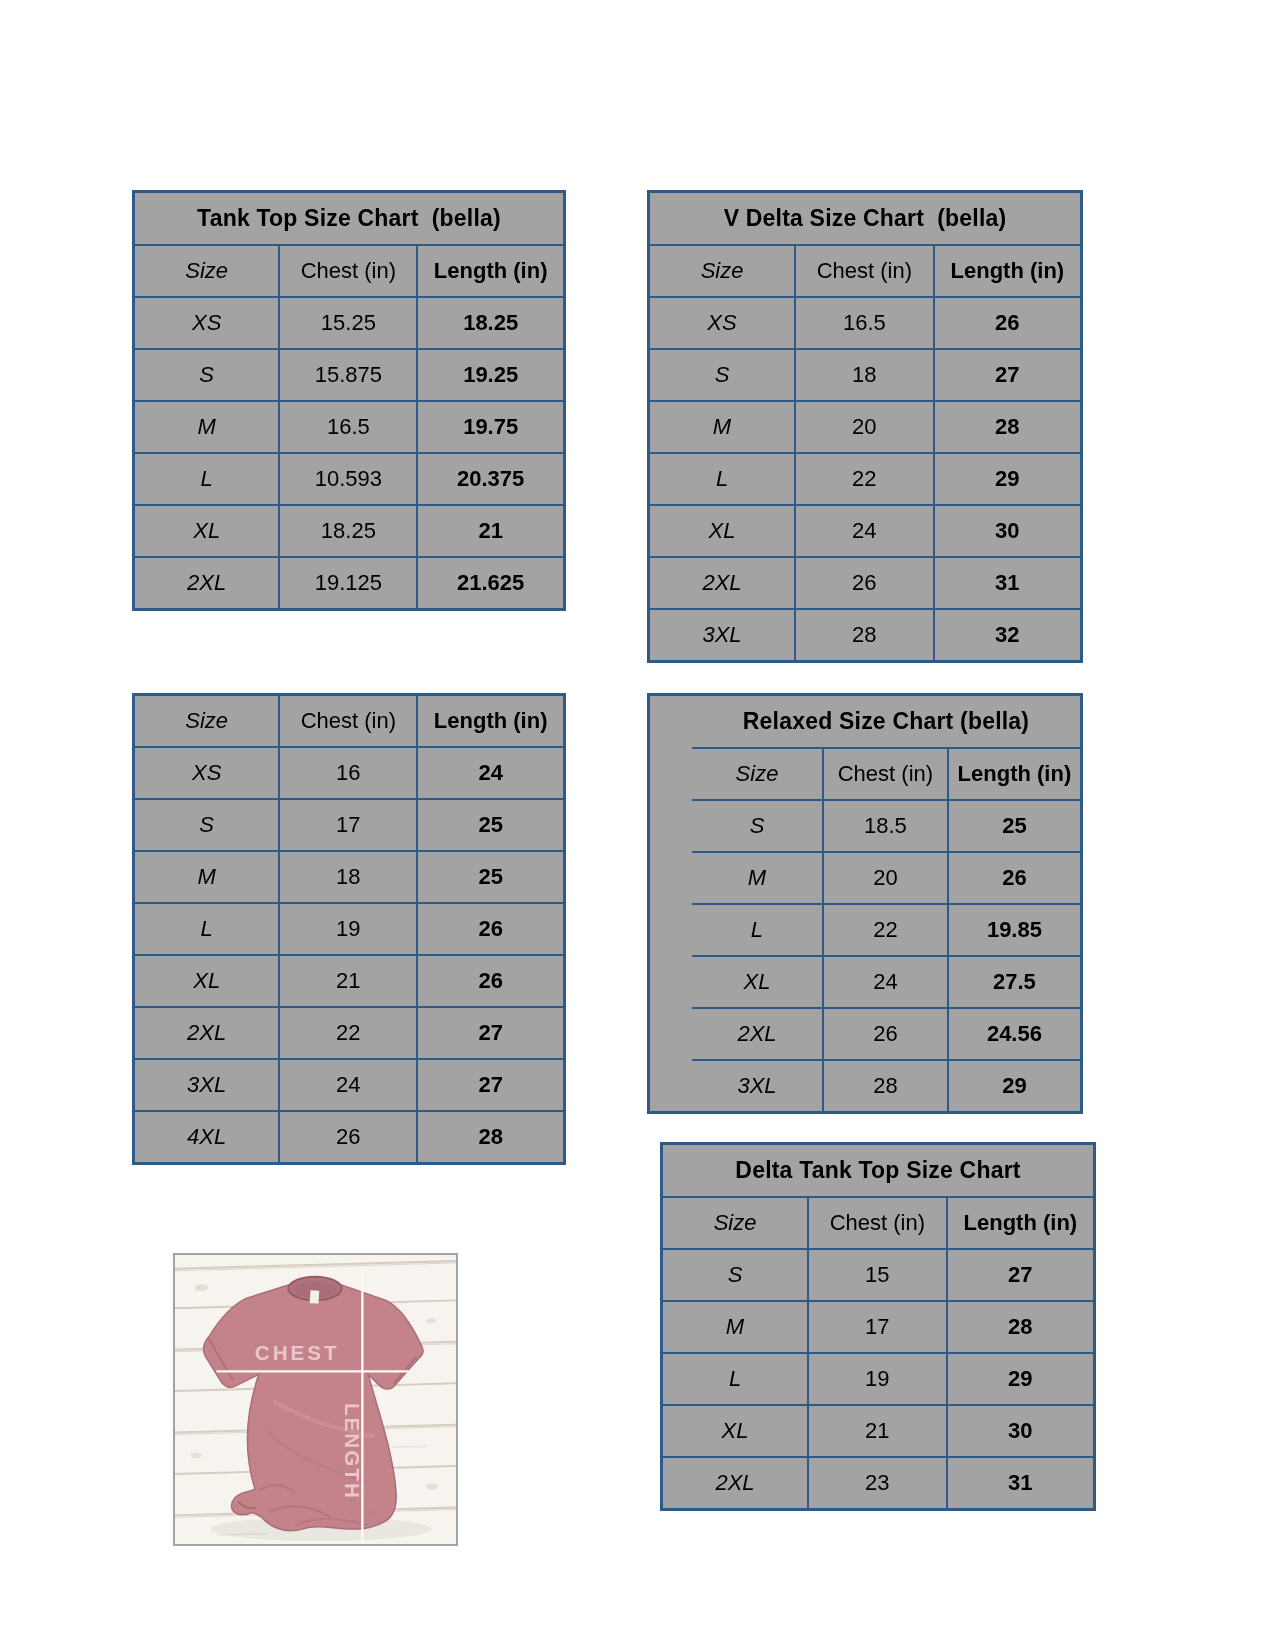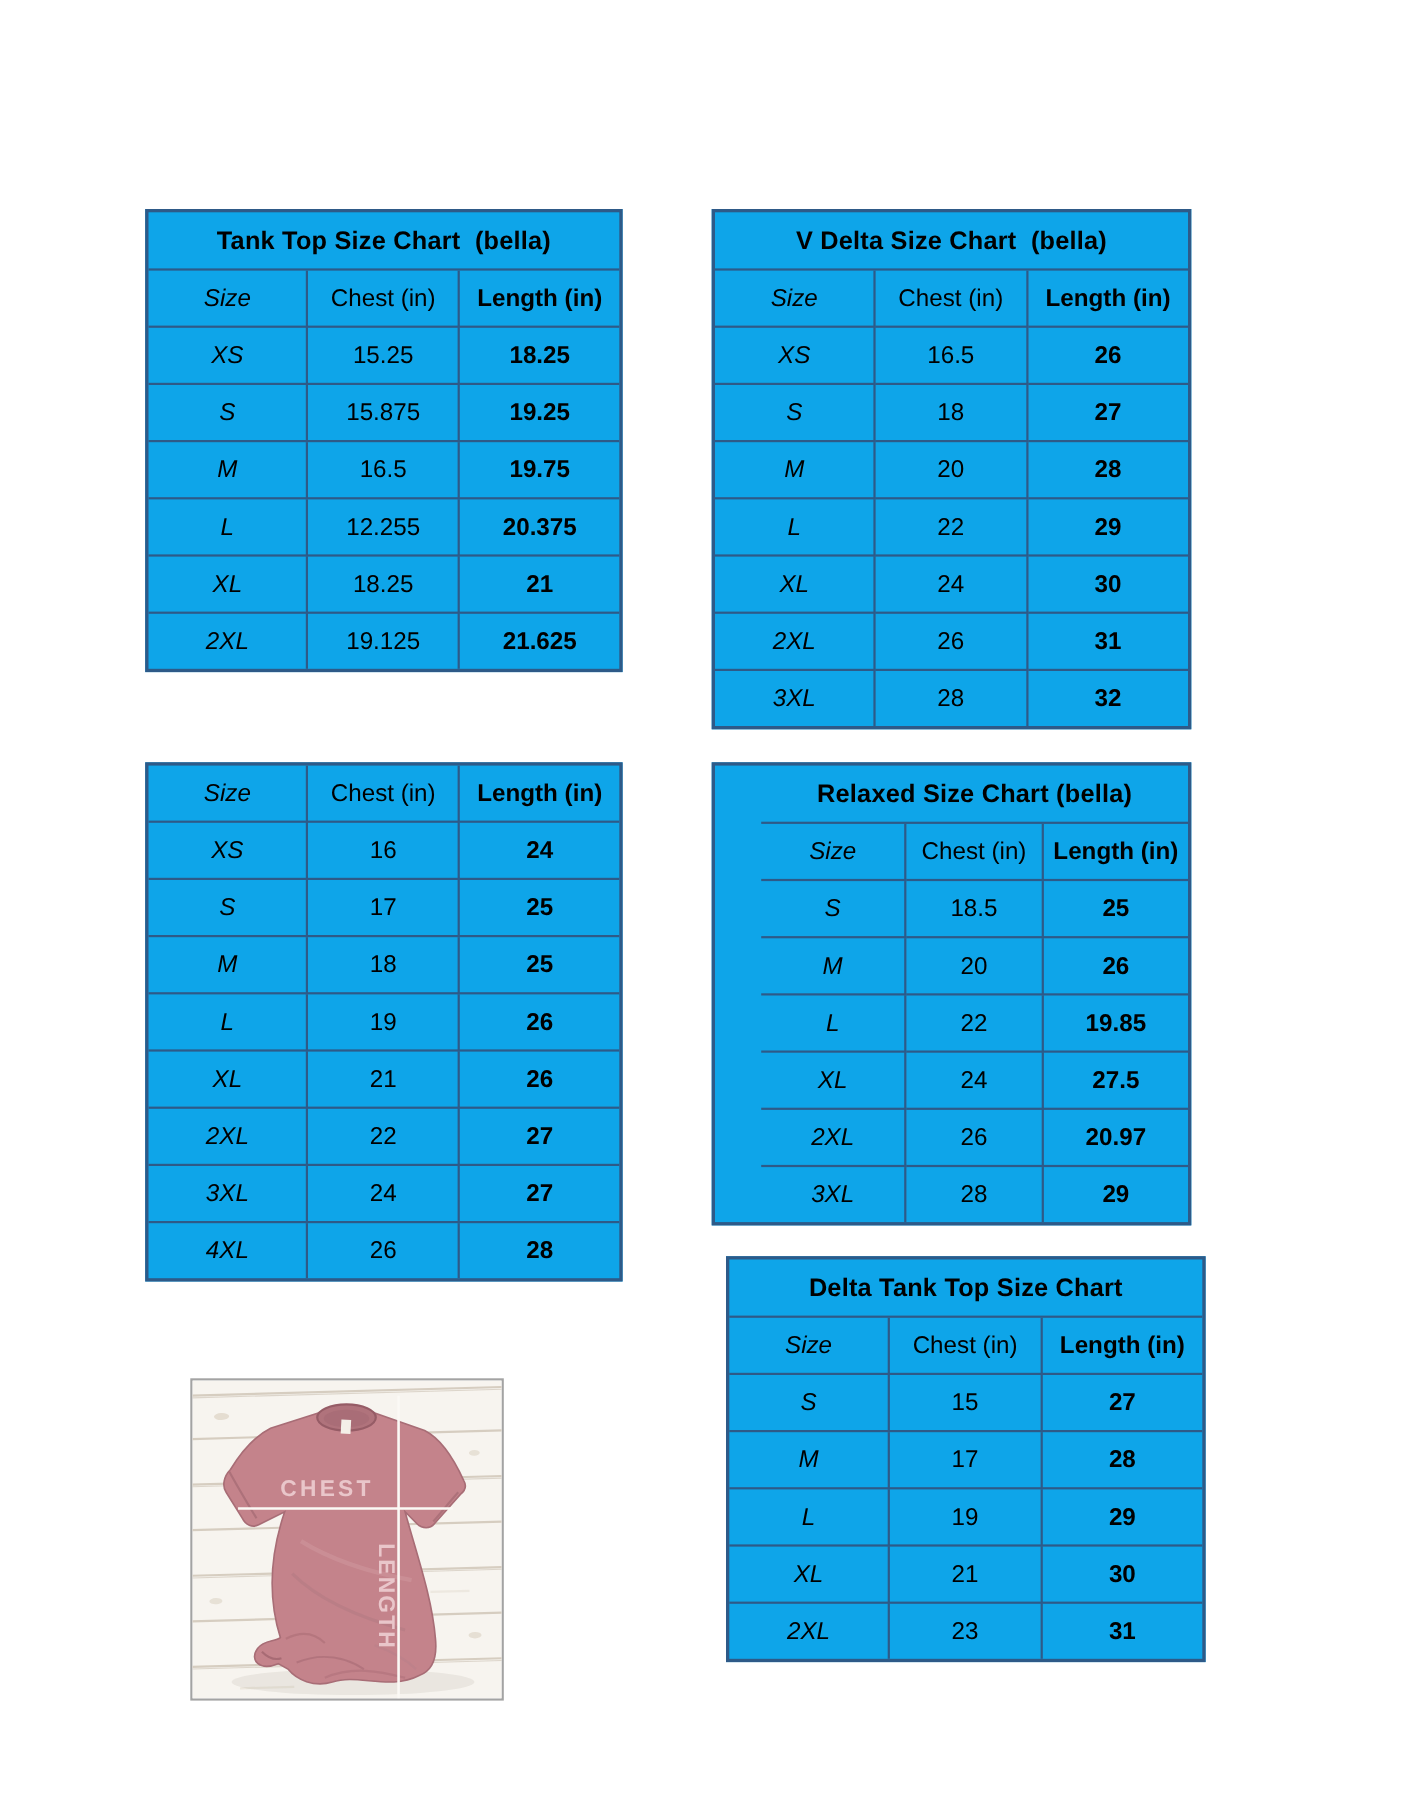--- a/index.html
+++ b/index.html
@@ -11,21 +11,21 @@
     position:relative;
     width:1275px;height:1650px;
     background:#ffffff;
     font-family:"Liberation Sans", sans-serif;
     color:var(--txt);
     overflow:hidden;
   }
   .size-table{
     position:absolute;
     border:3px solid var(--tb);
-    background:#0ea5e9;
+    background:#a3a3a3;
     box-sizing:border-box;
   }
   .tbl-title{
     height:51px;
     display:flex;align-items:center;justify-content:center;
     font-weight:bold;font-size:23px;
     border-bottom:2px solid var(--tb);
     white-space:pre-wrap;
     letter-spacing:.2px;
   }
@@ -85,21 +85,21 @@
             <td>15.875</td>
             <td>19.25</td>
           </tr>
           <tr>
             <td>M</td>
             <td>16.5</td>
             <td>19.75</td>
           </tr>
           <tr>
             <td>L</td>
-            <td>12.255</td>
+            <td>10.593</td>
             <td>20.375</td>
           </tr>
           <tr>
             <td>XL</td>
             <td>18.25</td>
             <td>21</td>
           </tr>
           <tr>
             <td>2XL</td>
             <td>19.125</td>
@@ -240,21 +240,21 @@
             <td>19.85</td>
           </tr>
           <tr>
             <td>XL</td>
             <td>24</td>
             <td>27.5</td>
           </tr>
           <tr>
             <td>2XL</td>
             <td>26</td>
-            <td>20.97</td>
+            <td>24.56</td>
           </tr>
           <tr>
             <td>3XL</td>
             <td>28</td>
             <td>29</td>
           </tr>
         </tbody>
       </table>
   </section>
 

